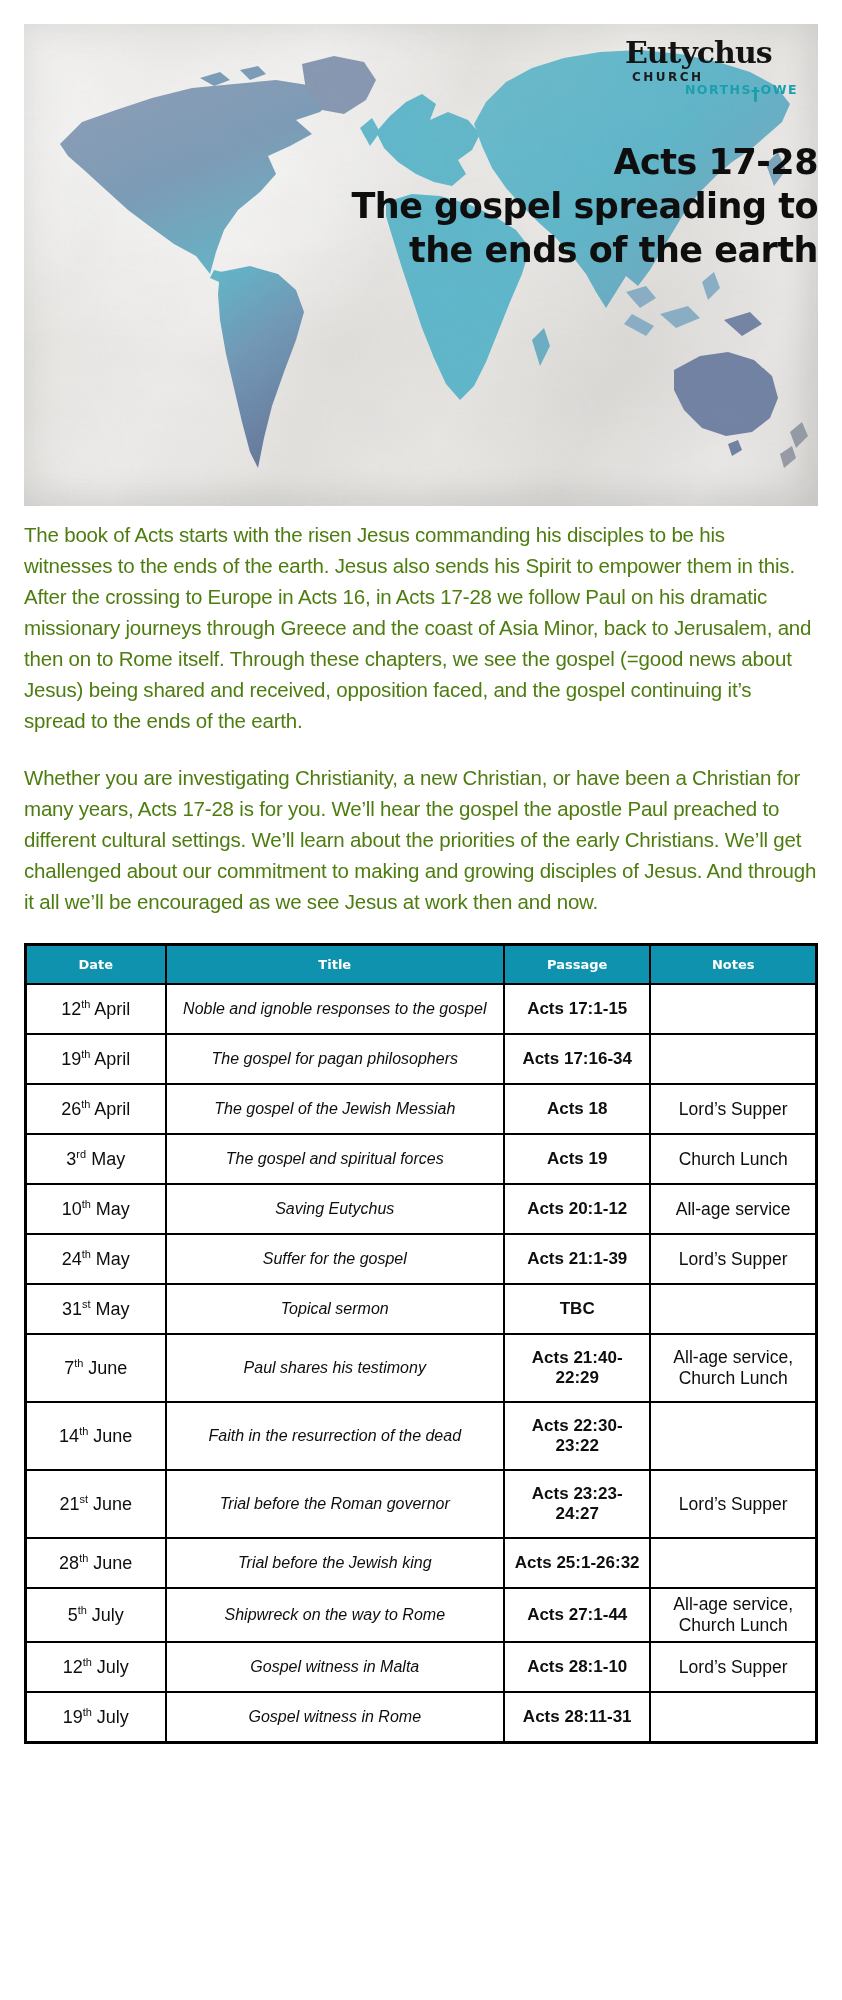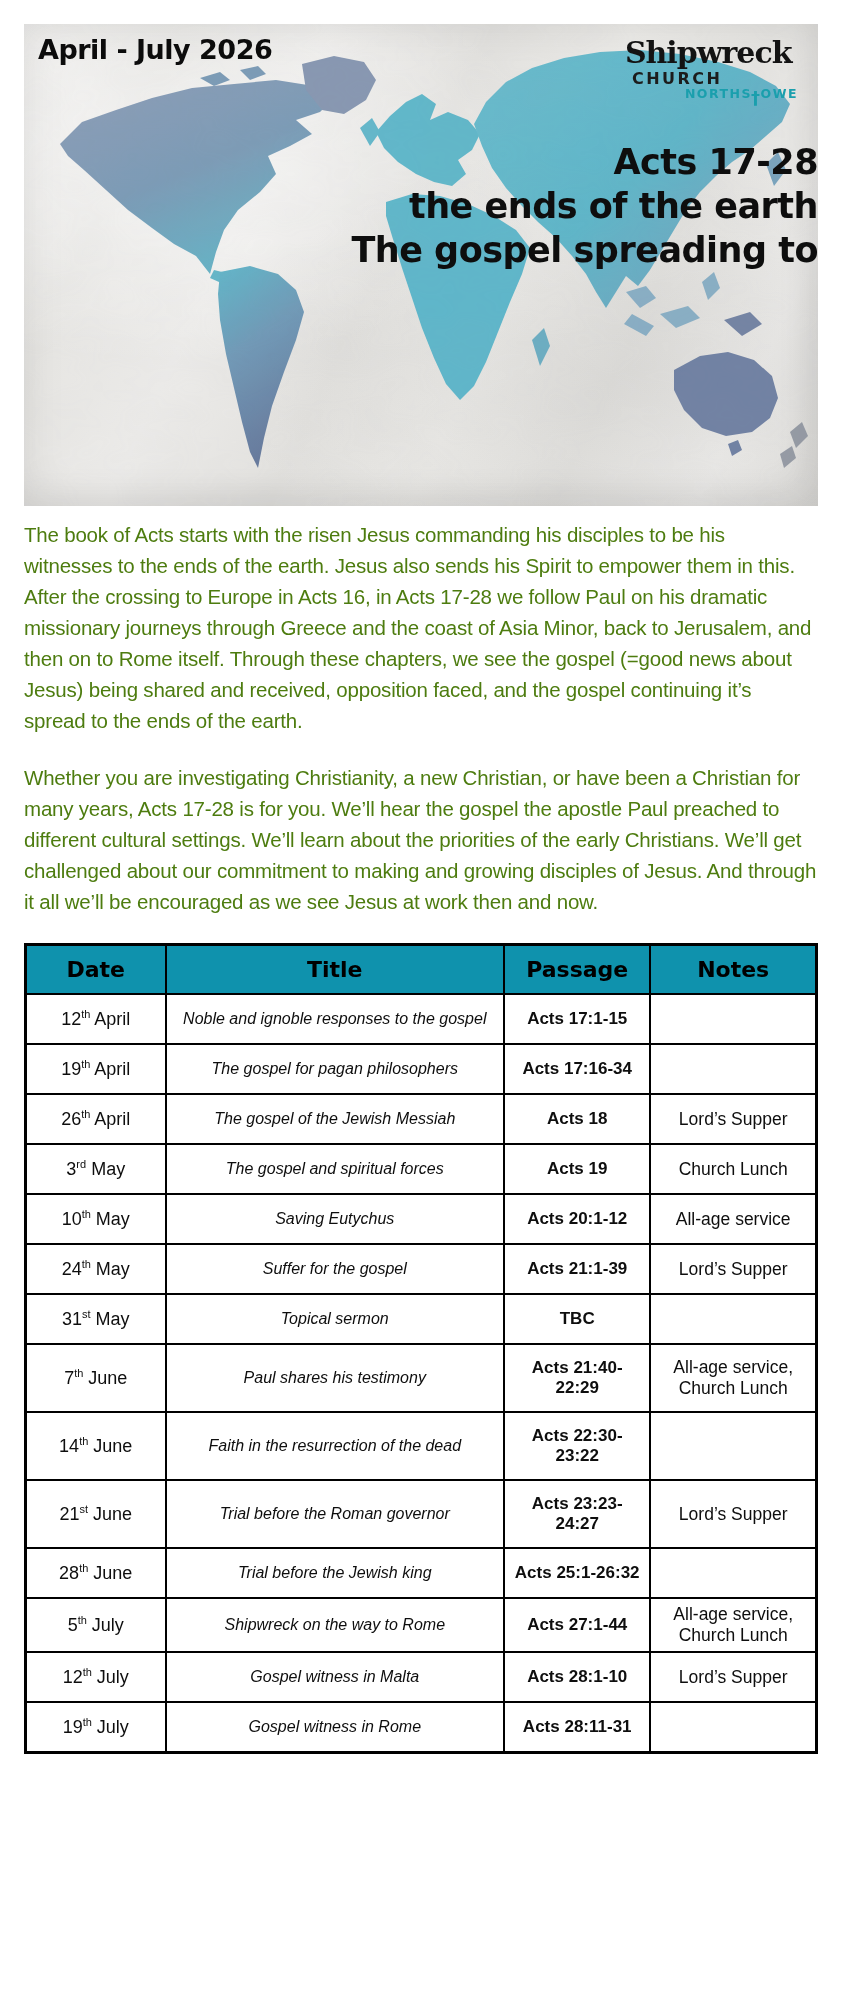--- a/index.html
+++ b/index.html
@@ -36,21 +36,21 @@
   }
 
   .logo { position: absolute; top: 14px; right: 20px; z-index: 3; line-height: 1; }
   .logo-emmanuel {
     font-family: "DejaVu Serif", serif;
     font-weight: 700; font-size: 30px; color: #131313; letter-spacing: -1px;
   }
   .logo-church {
     margin: 3px 0 0 7px;
     font-family: "DejaVu Sans", sans-serif;
-    font-weight: 700; font-size: 16px; letter-spacing: 2.5px; color: #1c1c1c;
+    font-weight: 700; font-size: 12px; letter-spacing: 2.5px; color: #1c1c1c;
   }
   .logo-northstowe {
     margin: 1px 0 0 60px;
     font-family: "DejaVu Sans", sans-serif;
     font-weight: 700; font-size: 12.5px; letter-spacing: 1.5px;
     color: var(--logo-teal, #1a9fad);
     display: flex; align-items: flex-end;
   }
   .logo-cross {
     font-size: 18px; line-height: 10px; position: relative; top: 2px;
@@ -80,46 +80,45 @@
     border-collapse: collapse;
     border: 3px solid #000;
     table-layout: fixed;
   }
   .schedule th, .schedule td {
     border: 2.5px solid #000;
     text-align: center; vertical-align: middle;
   }
   .schedule th {
     background: var(--teal-header, #0f92ad);
-    color: #000000;
-    font-family: "DejaVu Sans", sans-serif;
-    font-weight: 700; font-size: 22px;
+    color: #ffffff;
+    font-family: "DejaVu Sans", sans-serif;
+    font-weight: 700; font-size: 13px;
     padding: 11px 6px;
   }
   .schedule td { padding: 13px 10px; font-size: 16px; color: #0e0e0e; }
   .schedule td.col-date { font-size: 18px; }
   .schedule td.col-date sup { font-size: 11px; }
   .schedule td.col-title { font-style: italic; padding: 13px 14px; }
   .schedule td.col-passage {
     font-family: Liberation Sans, sans-serif;
     font-weight: 700; font-size: 17px; padding: 13px 6px;
   }
   .schedule td.col-notes { font-size: 17.5px; padding: 5px 8px; }
 </style>
 </head>
 <body>
 
 <div class="page">
 
   <div class="hero">
 
-    <div class="date-range">April - July 2026</div>
 
     <div class="logo">
-      <div class="logo-emmanuel">Shipwreck</div>
+      <div class="logo-emmanuel">Eutychus</div>
       <div class="logo-church">CHURCH</div>
       <div class="logo-northstowe">
           <span>NORTHS</span>
           <span class="logo-cross">†</span>
           <span>OWE</span>
         </div>
     </div>
 
     <svg class="map" viewBox="0 0 794 482" xmlns="http://www.w3.org/2000/svg">
       <defs>
@@ -179,22 +178,22 @@
 
         <path fill="#8d939e" d="M766,408 L778,398 L784,412 L772,424 Z"></path>
         <path fill="#8d939e" d="M756,430 L768,422 L772,434 L760,444 Z"></path>
       </g>
 
       <rect x="0" y="0" width="794" height="482" filter="url(#paperNoise)" opacity="0.10"></rect>
     </svg>
 
     <div class="map-title">
       <div>Acts 17-28</div>
+      <div>The gospel spreading to</div>
       <div>the ends of the earth</div>
-      <div>The gospel spreading to</div>
     </div>
   </div>
 
   <div class="intro">
     <p>The book of Acts starts with the risen Jesus commanding his disciples to be his witnesses to the ends of the earth. Jesus also sends his Spirit to empower them in this. After the crossing to Europe in Acts 16, in Acts 17-28 we follow Paul on his dramatic missionary journeys through Greece and the coast of Asia Minor, back to Jerusalem, and then on to Rome itself. Through these chapters, we see the gospel (=good news about Jesus) being shared and received, opposition faced, and the gospel continuing it’s spread to the ends of the earth.</p>
     <p>Whether you are investigating Christianity, a new Christian, or have been a Christian for many years, Acts 17-28 is for you. We’ll hear the gospel the apostle Paul preached to different cultural settings. We’ll learn about the priorities of the early Christians. We’ll get challenged about our commitment to making and growing disciples of Jesus. And through it all we’ll be encouraged as we see Jesus at work then and now.</p>
   </div>
 
   <table class="schedule">
     <colgroup>

